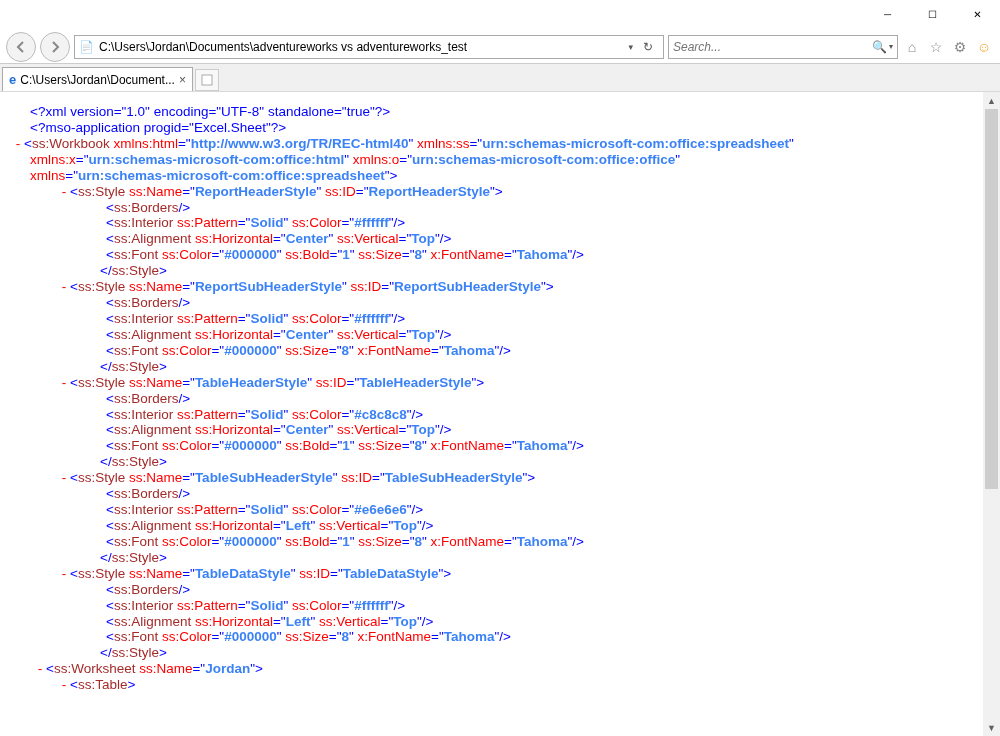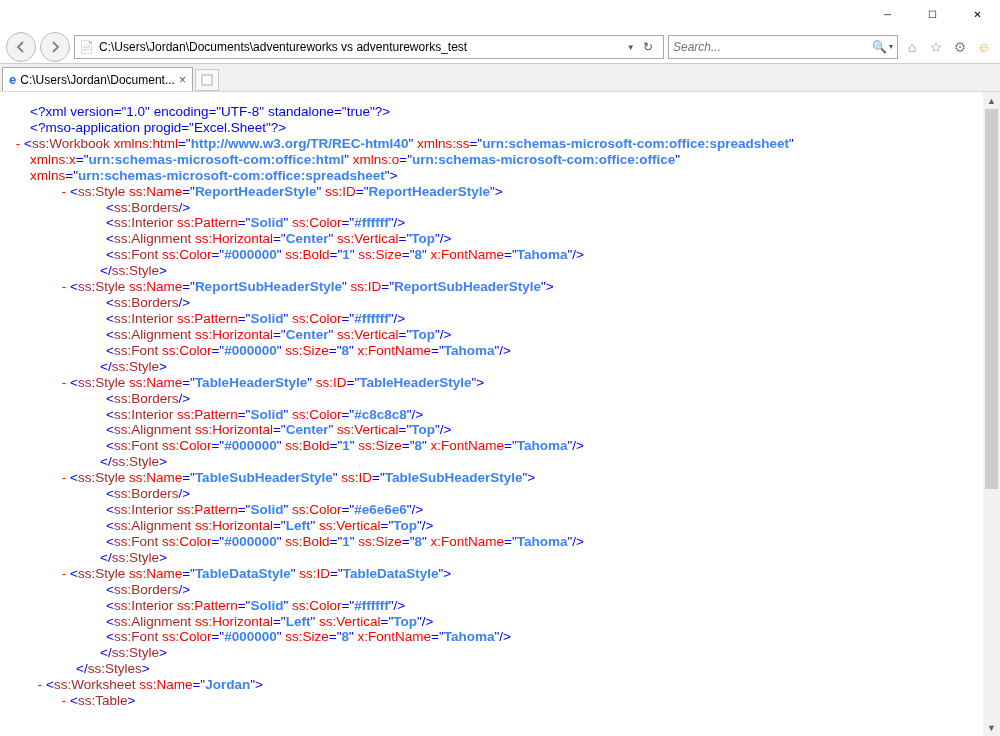--- a/index.html
+++ b/index.html
@@ -124,21 +124,20 @@
       <div class="line i3t"><span class="punct">&lt;</span><span class="tag">ss:Interior</span> <span class="attr">ss:Pattern</span><span class="punct">="</span><span class="val">Solid</span><span class="punct">"</span> <span class="attr">ss:Color</span><span class="punct">="</span><span class="val">#e6e6e6</span><span class="punct">"</span><span class="punct">/&gt;</span></div>
       <div class="line i3t"><span class="punct">&lt;</span><span class="tag">ss:Alignment</span> <span class="attr">ss:Horizontal</span><span class="punct">="</span><span class="val">Left</span><span class="punct">"</span> <span class="attr">ss:Vertical</span><span class="punct">="</span><span class="val">Top</span><span class="punct">"</span><span class="punct">/&gt;</span></div>
       <div class="line i3t"><span class="punct">&lt;</span><span class="tag">ss:Font</span> <span class="attr">ss:Color</span><span class="punct">="</span><span class="val">#000000</span><span class="punct">"</span> <span class="attr">ss:Bold</span><span class="punct">="</span><span class="val">1</span><span class="punct">"</span> <span class="attr">ss:Size</span><span class="punct">="</span><span class="val">8</span><span class="punct">"</span> <span class="attr">x:FontName</span><span class="punct">="</span><span class="val">Tahoma</span><span class="punct">"</span><span class="punct">/&gt;</span></div>
       <div class="line i3"><span class="punct">&lt;/</span><span class="tag">ss:Style</span><span class="punct">&gt;</span></div>
       <div class="line i2t"><span class="toggle">-</span><span class="punct">&lt;</span><span class="tag">ss:Style</span> <span class="attr">ss:Name</span><span class="punct">="</span><span class="val">TableDataStyle</span><span class="punct">"</span> <span class="attr">ss:ID</span><span class="punct">="</span><span class="val">TableDataStyle</span><span class="punct">"</span><span class="punct">&gt;</span></div>
       <div class="line i3t"><span class="punct">&lt;</span><span class="tag">ss:Borders</span><span class="punct">/&gt;</span></div>
       <div class="line i3t"><span class="punct">&lt;</span><span class="tag">ss:Interior</span> <span class="attr">ss:Pattern</span><span class="punct">="</span><span class="val">Solid</span><span class="punct">"</span> <span class="attr">ss:Color</span><span class="punct">="</span><span class="val">#ffffff</span><span class="punct">"</span><span class="punct">/&gt;</span></div>
       <div class="line i3t"><span class="punct">&lt;</span><span class="tag">ss:Alignment</span> <span class="attr">ss:Horizontal</span><span class="punct">="</span><span class="val">Left</span><span class="punct">"</span> <span class="attr">ss:Vertical</span><span class="punct">="</span><span class="val">Top</span><span class="punct">"</span><span class="punct">/&gt;</span></div>
       <div class="line i3t"><span class="punct">&lt;</span><span class="tag">ss:Font</span> <span class="attr">ss:Color</span><span class="punct">="</span><span class="val">#000000</span><span class="punct">"</span> <span class="attr">ss:Size</span><span class="punct">="</span><span class="val">8</span><span class="punct">"</span> <span class="attr">x:FontName</span><span class="punct">="</span><span class="val">Tahoma</span><span class="punct">"</span><span class="punct">/&gt;</span></div>
       <div class="line i3"><span class="punct">&lt;/</span><span class="tag">ss:Style</span><span class="punct">&gt;</span></div>
-      <div class="line i2"><span class="punct">&lt;/</span><span class="tag">ss:Styles</span><span class="punct">&gt;</span></div>
       <div class="line i1"><span class="toggle">-</span><span class="punct">&lt;</span><span class="tag">ss:Worksheet</span> <span class="attr">ss:Name</span><span class="punct">="</span><span class="val">Jordan</span><span class="punct">"</span><span class="punct">&gt;</span></div>
       <div class="line i2t"><span class="toggle">-</span><span class="punct">&lt;</span><span class="tag">ss:Table</span><span class="punct">&gt;</span></div>
     </div>
   <div class="scrollbar">
     <div class="scroll-up">▲</div>
     <div class="scroll-track">
       <div class="scroll-thumb"></div>
     </div>
     <div class="scroll-down">▼</div>
   </div>

